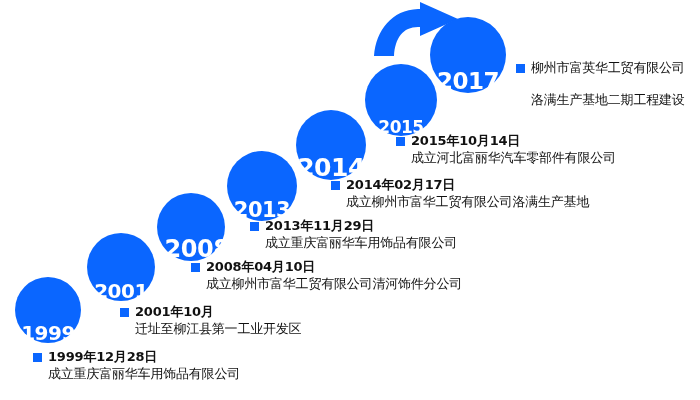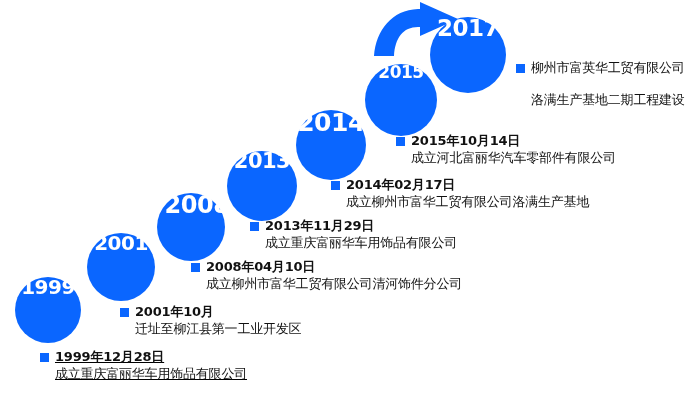--- a/index.html
+++ b/index.html
@@ -14,21 +14,21 @@
     background: #ffffff;
     overflow: hidden;
     font-family: "DejaVu Sans", "Liberation Sans", sans-serif;
   }
   
   .year-node {
     position: absolute;
     border-radius: 50%;
     background: #0a66ff;
     display: flex;
-    align-items: flex-start;
+    align-items: flex-end;
     justify-content: center;
   }
   .year-label {
     color: #ffffff;
     font-weight: bold;
     letter-spacing: -0.5px;
     line-height: 1;
     font-family: "DejaVu Sans", "Liberation Sans", sans-serif;
     white-space: nowrap;
   }
@@ -115,21 +115,21 @@
   </div>
 
   <div class="year-node" style="left:365px; top:64px; width:72px; height:72px;">
     <span class="year-label" style="font-size:17px;">2015</span>
   </div>
 
   <div class="year-node" style="left:430px; top:17px; width:76px; height:76px;">
     <span class="year-label" style="font-size:23px;">2017</span>
   </div>
 
-  <div class="entry" style="left:40px; top:350px;text-decoration:underline;">
+  <div class="entry" style="left:33px; top:350px;">
     <div class="entry-date-row">
       <span class="bullet"></span>
       <span class="entry-date">1999年12月28日</span>
     </div>
     <div class="entry-desc">成立重庆富丽华车用饰品有限公司</div>
   </div>
 
   <div class="entry" style="left:120px; top:305px;">
     <div class="entry-date-row">
       <span class="bullet"></span>

